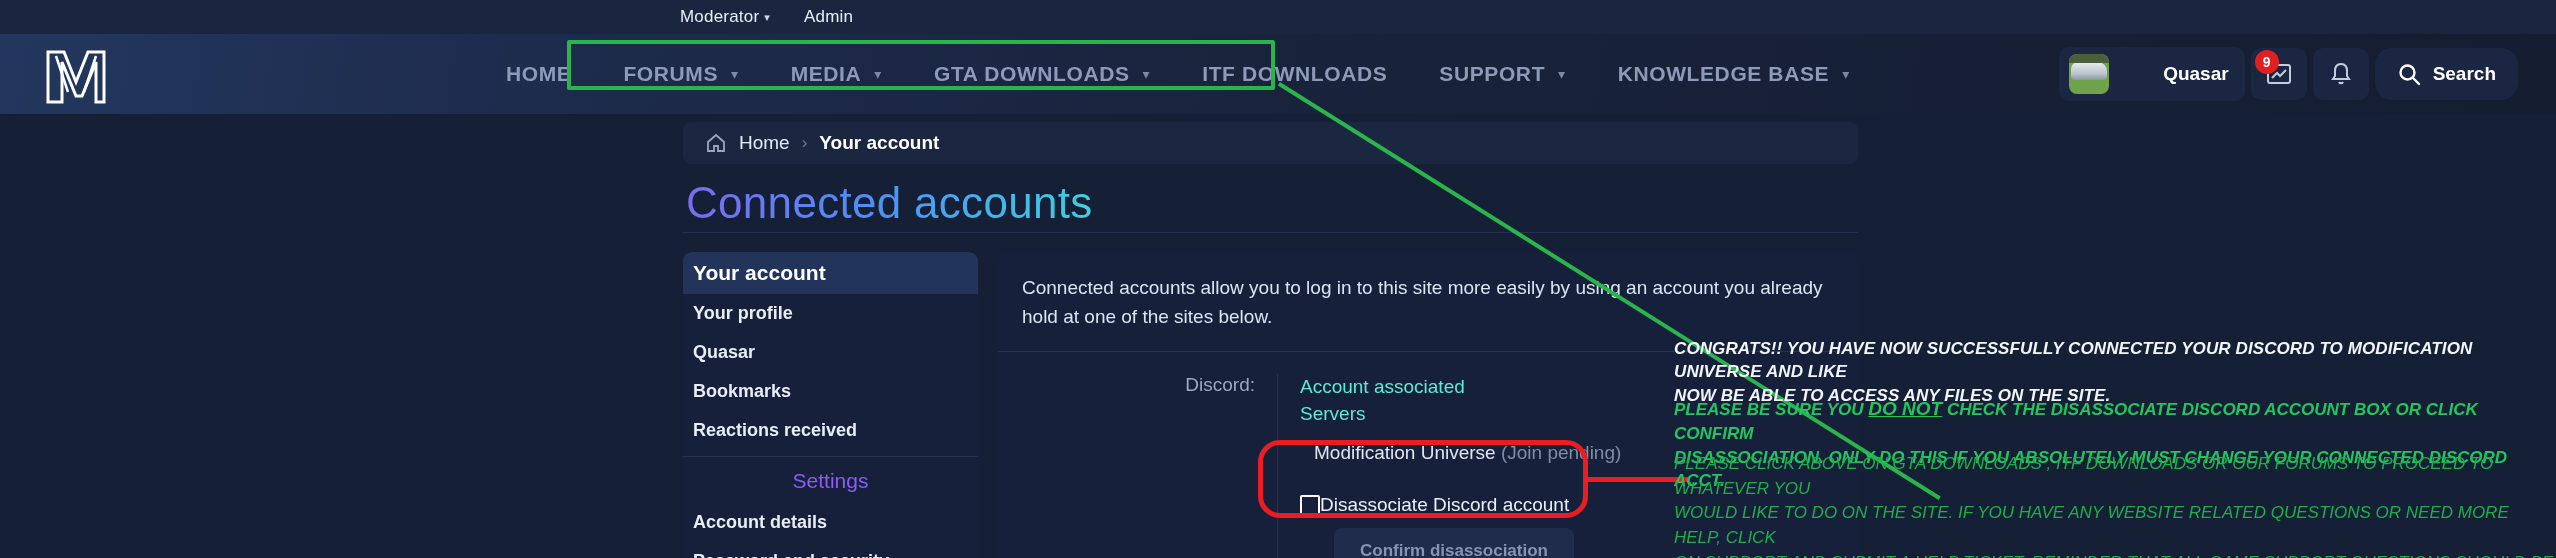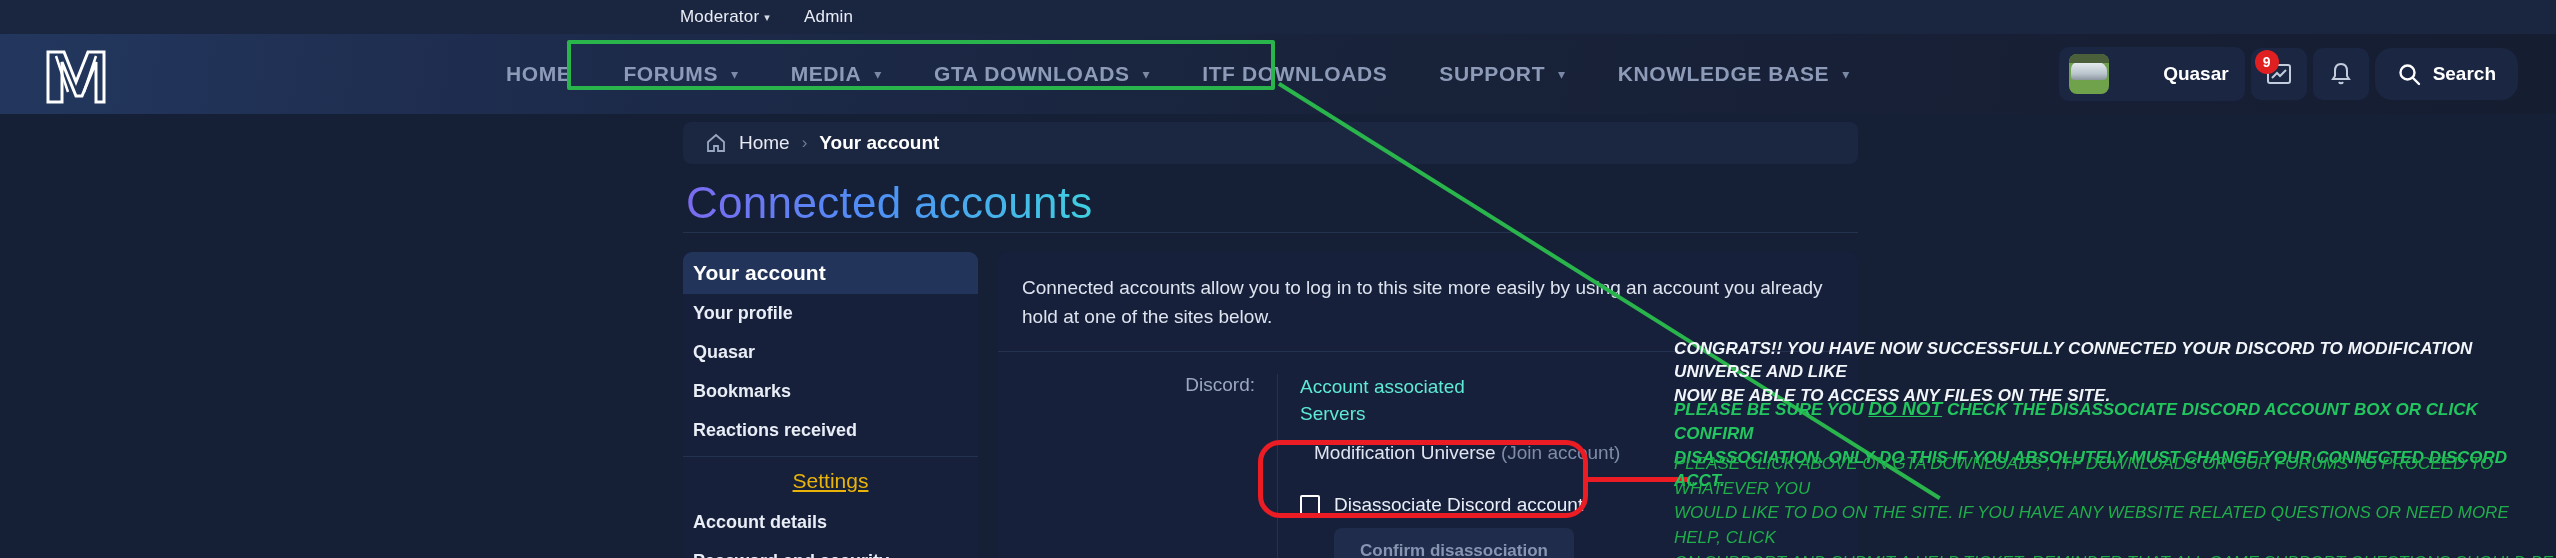--- a/index.html
+++ b/index.html
@@ -163,23 +163,22 @@
     display: flex; align-items: center; padding-left: 10px;
     color: #fff; font-size: 21px; font-weight: bold;
   }
   .sidebar-link {
     display: block; padding: 9px 10px;
     color: #e8edf6; font-size: 18px; font-weight: bold;
     cursor: pointer;
   }
   .sidebar-sep { height: 1px; background: #24314f; margin: 6px 0 0; }
   .sidebar-group {
-    text-align: center; color: #eab308; font-size: 21px;
+    text-align: center; color: #8b5cf6; font-size: 21px;
     padding: 12px 0 10px;
-    text-decoration: underline;
   }
 
   
   .panel {
     position: absolute; left: 998px; top: 252px;
     width: 860px; height: 306px;
     background: #16203a;
     border-radius: 9px 9px 0 0;
   }
   .panel-intro {
@@ -193,21 +192,21 @@
   .row-label {
     width: 280px; text-align: right; padding-right: 22px;
     color: #9aa7c0; font-size: 19px;
     border-right: 1px solid #24314f;
   }
   .row-body { padding-left: 22px; flex: 1; }
   .row-body .line { color: #5eead4; font-size: 19px; line-height: 1.42; }
   .server-line { padding: 14px 0 0 14px; color: #dfe5f1; font-size: 19px; }
   .muted { color: #7e8ca8; }
   .check-row {
-    display: flex; align-items: center; gap: 14px;
+    display: flex; align-items: center; 
     margin-top: 30px;
   }
   .checkbox {
     width: 20px; height: 20px; border: 2px solid #fff;
     background: transparent; border-radius: 2px; cursor: pointer;
     flex: none;
   }
   .check-label { color: #e9eef7; font-size: 19px; cursor: pointer; }
   .confirm-btn {
     margin-top: 12px; margin-left: 34px;
@@ -365,21 +364,21 @@
   <div class="panel">
     <div class="panel-intro">Connected accounts allow you to log in to this site more easily by using an account you already hold at one of the sites below.</div>
     <div class="panel-sep"></div>
     <div class="row">
       <div class="row-label">Discord:</div>
       <div class="row-body">
         <div class="line">Account associated</div>
         <div class="line">Servers</div>
         <div class="server-line">
           <span>Modification Universe</span>
-          <span class="muted">(Join account)</span>
+          <span class="muted">(Join pending)</span>
         </div>
         <div class="check-row">
           <span class="checkbox"></span>
           <span class="check-label">Disassociate Discord account</span>
         </div>
         <button class="confirm-btn">Confirm disassociation</button>
       </div>
     </div>
   </div>
 

